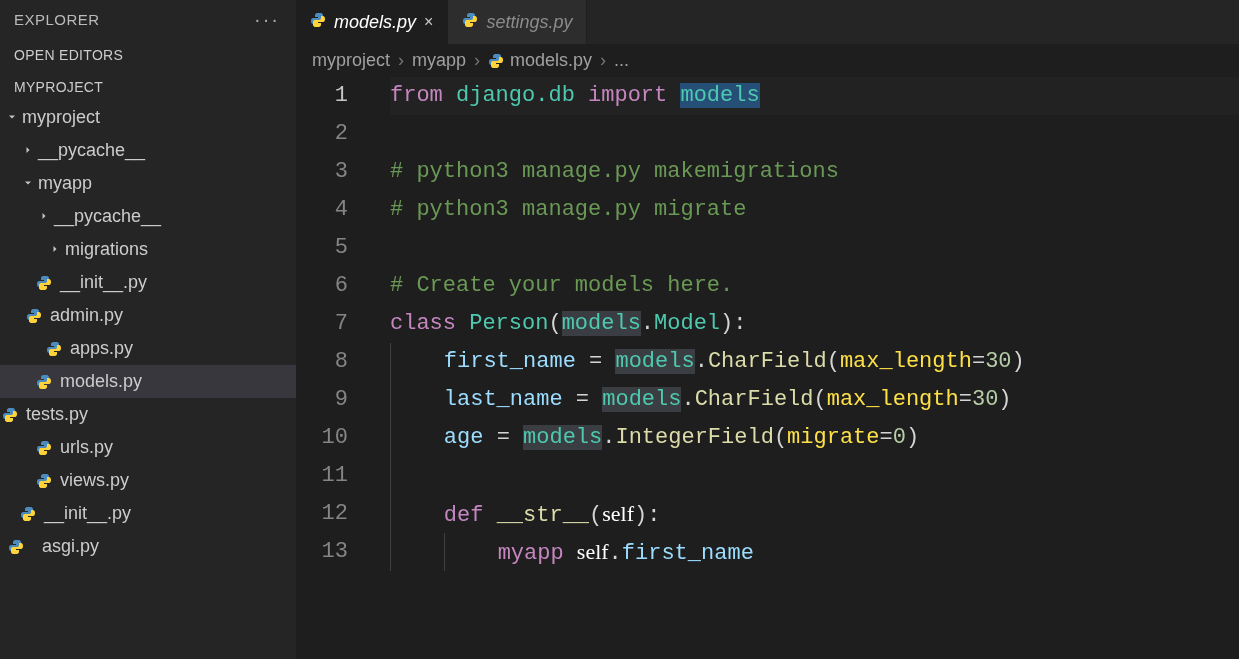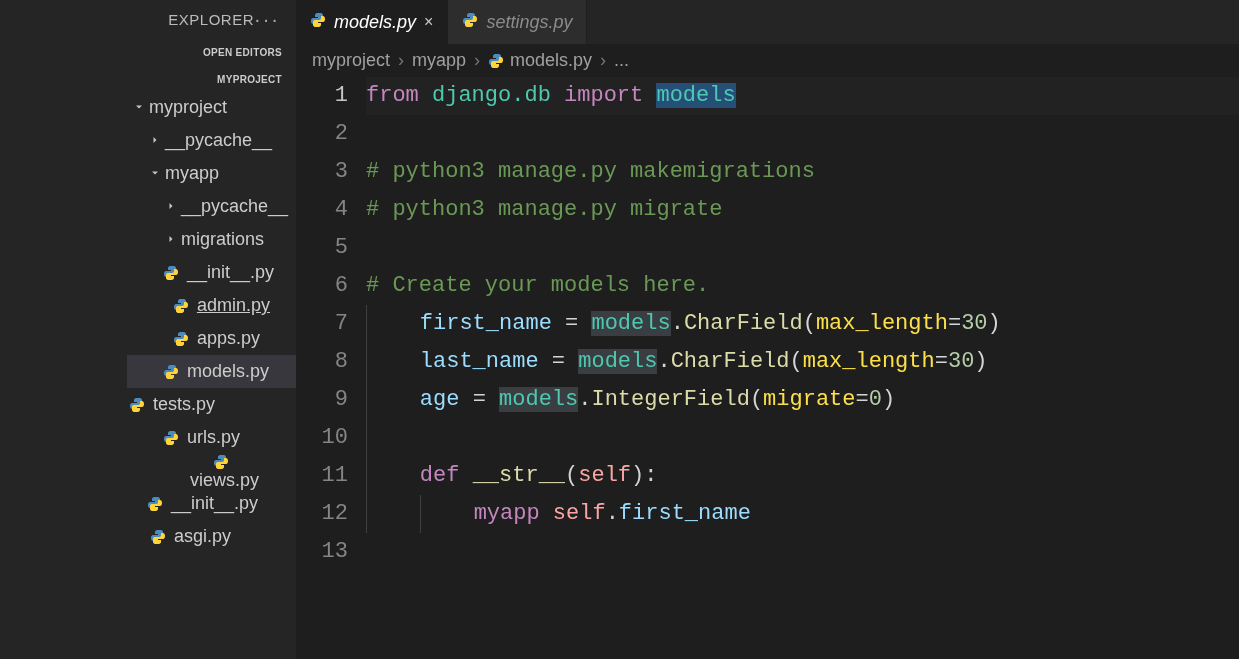--- a/index.html
+++ b/index.html
@@ -14,35 +14,34 @@
   }
 
   
   .sidebar {
     width: 296px;
     background: #252526;
     display: flex;
     flex-direction: column;
     font-size: 17px;
     color: #cccccc;
-    align-items: flex-end;
   }
   .sidebar-header {
     display: flex;
     justify-content: space-between;
     align-items: center;
     padding: 8px 16px 6px 14px;
     font-size: 15px;
     letter-spacing: 0.5px;
     color: #bbbbbb;
   }
   .dots { color: #aaa; font-size: 20px; letter-spacing: 2px; }
   .section-label {
-    font-size: 10px;
-    font-weight: 700;
+    font-size: 14px;
+    font-weight: 400;
     letter-spacing: 0.3px;
     padding: 10px 14px 6px;
     color: #cccccc;
   }
   .tree { font-size: 18px; }
   .tree-row {
     display: flex;
     align-items: center;
     height: 33px;
     padding-right: 8px;
@@ -112,34 +111,34 @@
   .code-area { display: flex; font-family: Menlo, Consolas, "Liberation Mono", monospace; font-size: 22px; line-height: 38px; }
   .gutter {
     width: 70px;
     text-align: right;
     color: #858585;
     padding-right: 18px;
     user-select: none;
   }
   .gutter .ln { height: 38px; }
   .gutter .ln.current { color: #c6c6c6; }
-  .code { flex: 1; }
+  .code { flex: 1; margin-left: 24px; }
   .code .line { height: 38px; white-space: pre; }
   .code .line.current { background: #2a2a2a55; }
 
   
   .tk-kw { color: #c586c0; }       
   .tk-mod { color: #4ec9b0; }      
   .tk-fn { color: #dcdcaa; }       
   .tk-id { color: #9cdcfe; }
   .tk-num { color: #b5cea8; }
   .tk-cmt { color: #6a9955; }
   .tk-punc { color: #d4d4d4; }
   .tk-param { color: #fde047; }
-  .tk-self { color: #fca5a5; }
+  .tk-self { color: #ffffff; font-family: Liberation Serif, serif; }
   .sel { background: #264f78; }
   .hl { background: #3a3d41; }
 
   .ind-guide {
     border-left: 1px solid #404040;
     display: inline-block;
     height: 38px;
     vertical-align: top;
   }
 
@@ -189,103 +188,103 @@
 
     <div class="tree-row" style="padding-left:34px;">
       <span class="arrow">
         <svg viewBox="0 0 16 16" fill="#c5c5c5">
             <path d="M6 4l4 4-4 4z"></path>
           </svg>
       </span>
       <span class="tree-label">__pycache__</span>
     </div>
 
+    <div class="tree-row" style="padding-left:45px;">
+      <span class="arrow">
+        <svg viewBox="0 0 16 16" fill="#c5c5c5">
+            <path d="M6 4l4 4-4 4z"></path>
+          </svg>
+      </span>
+      <span class="tree-label">migrations</span>
+    </div>
+
     <div class="tree-row" style="padding-left:34px;">
-      <span class="arrow">
-        <svg viewBox="0 0 16 16" fill="#c5c5c5">
-            <path d="M6 4l4 4-4 4z"></path>
-          </svg>
-      </span>
-      <span class="tree-label">migrations</span>
-    </div>
-
+      <span class="py-icon">
+        <svg class="pyglyph" viewBox="0 0 16 16">
+            <path fill="#4b8bbe" d="M8 1c-3 0-3 2-3 2v2h3v1H3s-2 0-2 3 2 3 2 3h2v-2s0-2 2-2h4s2 0 2-2V3s0-2-3-2H8z"></path>
+            <path fill="#ffd43b" d="M8 15c3 0 3-2 3-2v-2H8v-1h5s2 0 2-3-2-3-2-3h-2v2s0 2-2 2H5s-2 0-2 2v3s0 2 3 2h2z"></path>
+          </svg>
+      </span>
+      <span class="tree-label">__init__.py</span>
+    </div>
+    <div class="tree-row" style="padding-left:24px;">
+      <span class="py-icon">
+        <svg class="pyglyph" viewBox="0 0 16 16">
+            <path fill="#4b8bbe" d="M8 1c-3 0-3 2-3 2v2h3v1H3s-2 0-2 3 2 3 2 3h2v-2s0-2 2-2h4s2 0 2-2V3s0-2-3-2H8z"></path>
+            <path fill="#ffd43b" d="M8 15c3 0 3-2 3-2v-2H8v-1h5s2 0 2-3-2-3-2-3h-2v2s0 2-2 2H5s-2 0-2 2v3s0 2 3 2h2z"></path>
+          </svg>
+      </span>
+      <span class="tree-label">admin.py</span>
+    </div>
+    <div class="tree-row" style="padding-left:34px;margin-left:10px;">
+      <span class="py-icon">
+        <svg class="pyglyph" viewBox="0 0 16 16">
+            <path fill="#4b8bbe" d="M8 1c-3 0-3 2-3 2v2h3v1H3s-2 0-2 3 2 3 2 3h2v-2s0-2 2-2h4s2 0 2-2V3s0-2-3-2H8z"></path>
+            <path fill="#ffd43b" d="M8 15c3 0 3-2 3-2v-2H8v-1h5s2 0 2-3-2-3-2-3h-2v2s0 2-2 2H5s-2 0-2 2v3s0 2 3 2h2z"></path>
+          </svg>
+      </span>
+      <span class="tree-label">apps.py</span>
+    </div>
+    <div class="tree-row active" style="padding-left:34px;">
+      <span class="py-icon">
+        <svg class="pyglyph" viewBox="0 0 16 16">
+            <path fill="#4b8bbe" d="M8 1c-3 0-3 2-3 2v2h3v1H3s-2 0-2 3 2 3 2 3h2v-2s0-2 2-2h4s2 0 2-2V3s0-2-3-2H8z"></path>
+            <path fill="#ffd43b" d="M8 15c3 0 3-2 3-2v-2H8v-1h5s2 0 2-3-2-3-2-3h-2v2s0 2-2 2H5s-2 0-2 2v3s0 2 3 2h2z"></path>
+          </svg>
+      </span>
+      <span class="tree-label">models.py</span>
+    </div>
+    <div class="tree-row" style="">
+      <span class="py-icon">
+        <svg class="pyglyph" viewBox="0 0 16 16">
+            <path fill="#4b8bbe" d="M8 1c-3 0-3 2-3 2v2h3v1H3s-2 0-2 3 2 3 2 3h2v-2s0-2 2-2h4s2 0 2-2V3s0-2-3-2H8z"></path>
+            <path fill="#ffd43b" d="M8 15c3 0 3-2 3-2v-2H8v-1h5s2 0 2-3-2-3-2-3h-2v2s0 2-2 2H5s-2 0-2 2v3s0 2 3 2h2z"></path>
+          </svg>
+      </span>
+      <span class="tree-label">tests.py</span>
+    </div>
     <div class="tree-row" style="padding-left:34px;">
       <span class="py-icon">
         <svg class="pyglyph" viewBox="0 0 16 16">
             <path fill="#4b8bbe" d="M8 1c-3 0-3 2-3 2v2h3v1H3s-2 0-2 3 2 3 2 3h2v-2s0-2 2-2h4s2 0 2-2V3s0-2-3-2H8z"></path>
             <path fill="#ffd43b" d="M8 15c3 0 3-2 3-2v-2H8v-1h5s2 0 2-3-2-3-2-3h-2v2s0 2-2 2H5s-2 0-2 2v3s0 2 3 2h2z"></path>
           </svg>
       </span>
+      <span class="tree-label">urls.py</span>
+    </div>
+    <div class="tree-row" style="padding-left:34px;">
+      <span class="py-icon">
+        <svg class="pyglyph" viewBox="0 0 16 16">
+            <path fill="#4b8bbe" d="M8 1c-3 0-3 2-3 2v2h3v1H3s-2 0-2 3 2 3 2 3h2v-2s0-2 2-2h4s2 0 2-2V3s0-2-3-2H8z"></path>
+            <path fill="#ffd43b" d="M8 15c3 0 3-2 3-2v-2H8v-1h5s2 0 2-3-2-3-2-3h-2v2s0 2-2 2H5s-2 0-2 2v3s0 2 3 2h2z"></path>
+          </svg>
+      </span>
+      <span class="tree-label">views.py</span>
+    </div>
+
+    <div class="tree-row" style="padding-left:18px;">
+      <span class="py-icon">
+        <svg class="pyglyph" viewBox="0 0 16 16">
+            <path fill="#4b8bbe" d="M8 1c-3 0-3 2-3 2v2h3v1H3s-2 0-2 3 2 3 2 3h2v-2s0-2 2-2h4s2 0 2-2V3s0-2-3-2H8z"></path>
+            <path fill="#ffd43b" d="M8 15c3 0 3-2 3-2v-2H8v-1h5s2 0 2-3-2-3-2-3h-2v2s0 2-2 2H5s-2 0-2 2v3s0 2 3 2h2z"></path>
+          </svg>
+      </span>
       <span class="tree-label">__init__.py</span>
     </div>
-    <div class="tree-row" style="padding-left:44px;text-decoration:underline;">
-      <span class="py-icon">
-        <svg class="pyglyph" viewBox="0 0 16 16">
-            <path fill="#4b8bbe" d="M8 1c-3 0-3 2-3 2v2h3v1H3s-2 0-2 3 2 3 2 3h2v-2s0-2 2-2h4s2 0 2-2V3s0-2-3-2H8z"></path>
-            <path fill="#ffd43b" d="M8 15c3 0 3-2 3-2v-2H8v-1h5s2 0 2-3-2-3-2-3h-2v2s0 2-2 2H5s-2 0-2 2v3s0 2 3 2h2z"></path>
-          </svg>
-      </span>
-      <span class="tree-label">admin.py</span>
-    </div>
-    <div class="tree-row" style="padding-left:34px;margin-left:10px;">
-      <span class="py-icon">
-        <svg class="pyglyph" viewBox="0 0 16 16">
-            <path fill="#4b8bbe" d="M8 1c-3 0-3 2-3 2v2h3v1H3s-2 0-2 3 2 3 2 3h2v-2s0-2 2-2h4s2 0 2-2V3s0-2-3-2H8z"></path>
-            <path fill="#ffd43b" d="M8 15c3 0 3-2 3-2v-2H8v-1h5s2 0 2-3-2-3-2-3h-2v2s0 2-2 2H5s-2 0-2 2v3s0 2 3 2h2z"></path>
-          </svg>
-      </span>
-      <span class="tree-label">apps.py</span>
-    </div>
-    <div class="tree-row active" style="padding-left:34px;">
-      <span class="py-icon">
-        <svg class="pyglyph" viewBox="0 0 16 16">
-            <path fill="#4b8bbe" d="M8 1c-3 0-3 2-3 2v2h3v1H3s-2 0-2 3 2 3 2 3h2v-2s0-2 2-2h4s2 0 2-2V3s0-2-3-2H8z"></path>
-            <path fill="#ffd43b" d="M8 15c3 0 3-2 3-2v-2H8v-1h5s2 0 2-3-2-3-2-3h-2v2s0 2-2 2H5s-2 0-2 2v3s0 2 3 2h2z"></path>
-          </svg>
-      </span>
-      <span class="tree-label">models.py</span>
-    </div>
-    <div class="tree-row" style="">
-      <span class="py-icon">
-        <svg class="pyglyph" viewBox="0 0 16 16">
-            <path fill="#4b8bbe" d="M8 1c-3 0-3 2-3 2v2h3v1H3s-2 0-2 3 2 3 2 3h2v-2s0-2 2-2h4s2 0 2-2V3s0-2-3-2H8z"></path>
-            <path fill="#ffd43b" d="M8 15c3 0 3-2 3-2v-2H8v-1h5s2 0 2-3-2-3-2-3h-2v2s0 2-2 2H5s-2 0-2 2v3s0 2 3 2h2z"></path>
-          </svg>
-      </span>
-      <span class="tree-label">tests.py</span>
-    </div>
-    <div class="tree-row" style="padding-left:34px;">
-      <span class="py-icon">
-        <svg class="pyglyph" viewBox="0 0 16 16">
-            <path fill="#4b8bbe" d="M8 1c-3 0-3 2-3 2v2h3v1H3s-2 0-2 3 2 3 2 3h2v-2s0-2 2-2h4s2 0 2-2V3s0-2-3-2H8z"></path>
-            <path fill="#ffd43b" d="M8 15c3 0 3-2 3-2v-2H8v-1h5s2 0 2-3-2-3-2-3h-2v2s0 2-2 2H5s-2 0-2 2v3s0 2 3 2h2z"></path>
-          </svg>
-      </span>
-      <span class="tree-label">urls.py</span>
-    </div>
-    <div class="tree-row" style="padding-left:34px;flex-direction:column;">
-      <span class="py-icon">
-        <svg class="pyglyph" viewBox="0 0 16 16">
-            <path fill="#4b8bbe" d="M8 1c-3 0-3 2-3 2v2h3v1H3s-2 0-2 3 2 3 2 3h2v-2s0-2 2-2h4s2 0 2-2V3s0-2-3-2H8z"></path>
-            <path fill="#ffd43b" d="M8 15c3 0 3-2 3-2v-2H8v-1h5s2 0 2-3-2-3-2-3h-2v2s0 2-2 2H5s-2 0-2 2v3s0 2 3 2h2z"></path>
-          </svg>
-      </span>
-      <span class="tree-label">views.py</span>
-    </div>
-
-    <div class="tree-row" style="padding-left:18px;">
-      <span class="py-icon">
-        <svg class="pyglyph" viewBox="0 0 16 16">
-            <path fill="#4b8bbe" d="M8 1c-3 0-3 2-3 2v2h3v1H3s-2 0-2 3 2 3 2 3h2v-2s0-2 2-2h4s2 0 2-2V3s0-2-3-2H8z"></path>
-            <path fill="#ffd43b" d="M8 15c3 0 3-2 3-2v-2H8v-1h5s2 0 2-3-2-3-2-3h-2v2s0 2-2 2H5s-2 0-2 2v3s0 2 3 2h2z"></path>
-          </svg>
-      </span>
-      <span class="tree-label">__init__.py</span>
-    </div>
-    <div class="tree-row" style="padding-left:21px;">
+    <div class="tree-row" style="padding-left:6px;gap:10px;">
       <span class="py-icon">
         <svg class="pyglyph" viewBox="0 0 16 16">
             <path fill="#4b8bbe" d="M8 1c-3 0-3 2-3 2v2h3v1H3s-2 0-2 3 2 3 2 3h2v-2s0-2 2-2h4s2 0 2-2V3s0-2-3-2H8z"></path>
             <path fill="#ffd43b" d="M8 15c3 0 3-2 3-2v-2H8v-1h5s2 0 2-3-2-3-2-3h-2v2s0 2-2 2H5s-2 0-2 2v3s0 2 3 2h2z"></path>
           </svg>
       </span>
       <span class="tree-label">asgi.py</span>
     </div>
 
   </div>
@@ -351,20 +350,21 @@
       <div class="ln">13</div>
     </div>
 
     <div class="code">
       <div class="line current"><span class="tk-kw">from</span> <span class="tk-mod">django.db</span> <span class="tk-kw">import</span> <span class="sel tk-mod">models</span></div>
       <div class="line"> </div>
       <div class="line"><span class="tk-cmt"># python3 manage.py makemigrations</span></div>
       <div class="line"><span class="tk-cmt"># python3 manage.py migrate</span></div>
       <div class="line"> </div>
       <div class="line"><span class="tk-cmt"># Create your models here.</span></div>
+      <div class="line"><span class="tk-kw">class</span> <span class="tk-mod">Person</span><span class="tk-punc">(</span><span class="hl tk-mod">models</span><span class="tk-punc">.</span><span class="tk-mod">Model</span><span class="tk-punc">):</span></div>
       <div class="line"><span class="ind-guide"></span>    <span class="tk-id">first_name</span> <span class="tk-punc">=</span> <span class="hl tk-mod">models</span><span class="tk-punc">.</span><span class="tk-fn">CharField</span><span class="tk-punc">(</span><span class="tk-param">max_length</span><span class="tk-punc">=</span><span class="tk-num">30</span><span class="tk-punc">)</span></div>
       <div class="line"><span class="ind-guide"></span>    <span class="tk-id">last_name</span> <span class="tk-punc">=</span> <span class="hl tk-mod">models</span><span class="tk-punc">.</span><span class="tk-fn">CharField</span><span class="tk-punc">(</span><span class="tk-param">max_length</span><span class="tk-punc">=</span><span class="tk-num">30</span><span class="tk-punc">)</span></div>
       <div class="line"><span class="ind-guide"></span>    <span class="tk-id">age</span> <span class="tk-punc">=</span> <span class="hl tk-mod">models</span><span class="tk-punc">.</span><span class="tk-fn">IntegerField</span><span class="tk-punc">(</span><span class="tk-param">migrate</span><span class="tk-punc">=</span><span class="tk-num">0</span><span class="tk-punc">)</span></div>
       <div class="line"><span class="ind-guide"></span> </div>
       <div class="line"><span class="ind-guide"></span>    <span class="tk-kw">def</span> <span class="tk-fn">__str__</span><span class="tk-punc">(</span><span class="tk-self">self</span><span class="tk-punc">):</span></div>
       <div class="line"><span class="ind-guide"></span>    <span class="ind-guide"></span>    <span class="tk-kw">myapp</span> <span class="tk-self">self</span><span class="tk-punc">.</span><span class="tk-id">first_name</span></div>
     </div>
   </div>
 </div>
 

